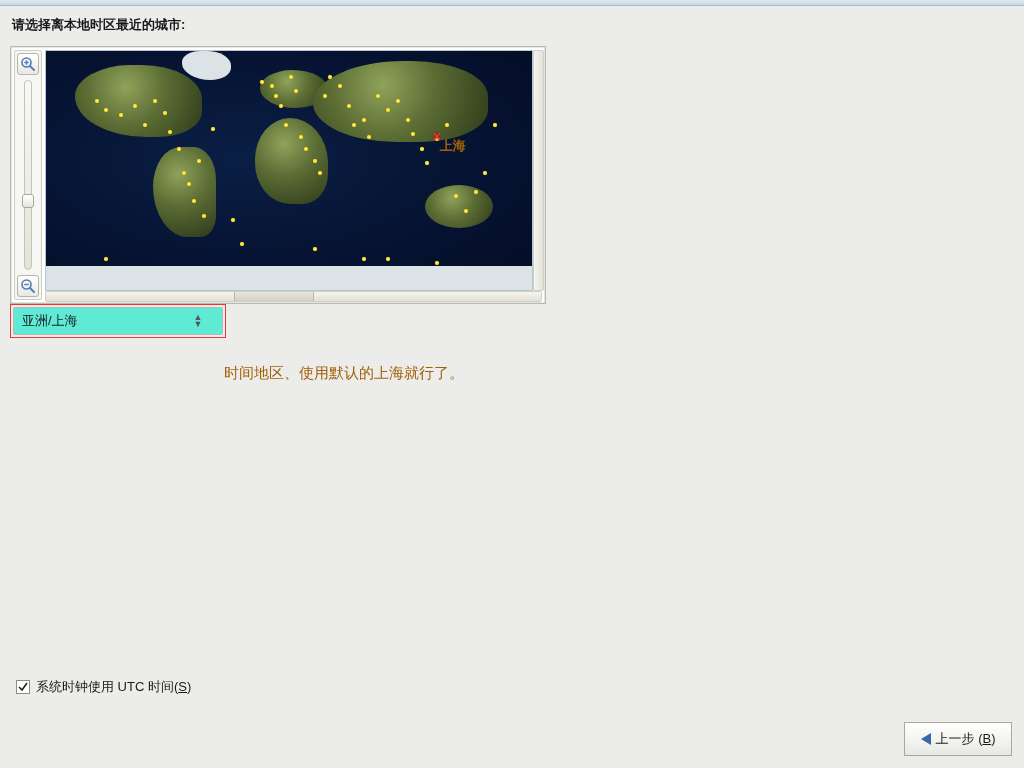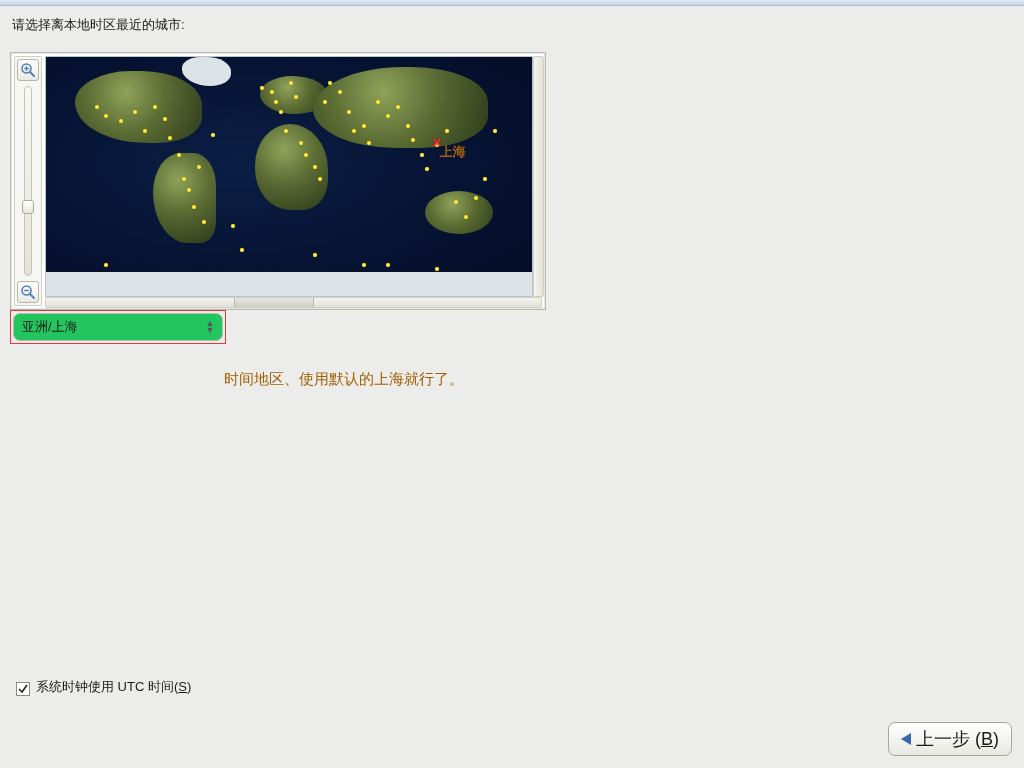--- a/index.html
+++ b/index.html
@@ -10,21 +10,21 @@
     font-size: 13px;
     color: #1a1a1a;
     position: relative;
   }
   .top-strip {
     height: 6px;
     background: linear-gradient(#dfe9f1, #c7d6e4);
     border-bottom: 1px solid #a8bbca;
   }
   .content { padding: 8px 10px 10px 10px; }
-  .prompt-label { margin: 2px 0 18px 2px; font-size: 13px; }
+  .prompt-label { margin: 2px 0 12px 2px; font-size: 13px; font-weight: bold; }
   .map-frame {
     width: 536px; height: 258px;
     border: 1px solid #b9b9b0;
     background: #fff;
     position: relative;
     box-shadow: inset 0 0 0 1px #e6e6e0;
   }
   .zoom-col {
     position: absolute; left: 3px; top: 3px; bottom: 3px;
     width: 28px;
@@ -119,65 +119,65 @@
   .city-line { margin: 8px 0 6px 2px; }
   .combo-wrap {
     display: inline-block;
     border: 1px solid #e03a3a;
     padding: 2px;
     margin: 0 0 0 0;
   }
   .combo {
     width: 210px; height: 28px;
     border: 1px solid #b9b9b0;
-    border-radius: 7px;
-    background: #22c55e;
+    border-radius: 2px;
+    background: #5eead4;
     display: flex; align-items: center;
-    padding: 0 4px 0 8px;
+    padding: 0 16px 0 8px;
     font-size: 13px;
     cursor: pointer;
   }
   .combo .val { flex:1; }
   .spin {
     width: 16px;
     display: flex; flex-direction: column;
     line-height: 7px; font-size: 9px; color: #555;
     text-align: center;
   }
   .annotation {
     color: #a16207;
     font-size: 15px;
     margin: 26px 0 0 214px;
   }
   .utc-row {
     position: absolute; left: 16px; top: 678px;
-    display: flex; align-items: flex-end; gap: 6px;
+    display: flex; align-items: center; gap: 6px;
     font-size: 13px;
   }
   .chk {
     width: 14px; height: 14px;
     border: 1px solid #8c8c84;
     background: #fff;
     display: inline-flex; align-items: center; justify-content: center;
     font-size: 11px;
   }
   .mnemonic { text-decoration: underline; }
   .nav {
     position: absolute; right: 12px; bottom: 12px;
     display: flex; gap: 18px; align-items: center;
   }
   .btn {
     min-width: 108px; height: 30px;
     border: 1px solid #a8a89d;
-    border-radius: 7px;
+    border-radius: 0;
     background: linear-gradient(#ffffff, #e8e8e2);
     display: inline-flex; align-items: center; justify-content: center;
     gap: 5px;
     padding: 16px 12px;
-    font-size: 18px;
+    font-size: 13px;
     cursor: pointer;
   }
   .btn-focus {
     outline: 1px solid #e03a3a;
     outline-offset: 2px;
   }
   .arrow-left, .arrow-right {
     width: 0; height: 0;
   }
   .arrow-left {

